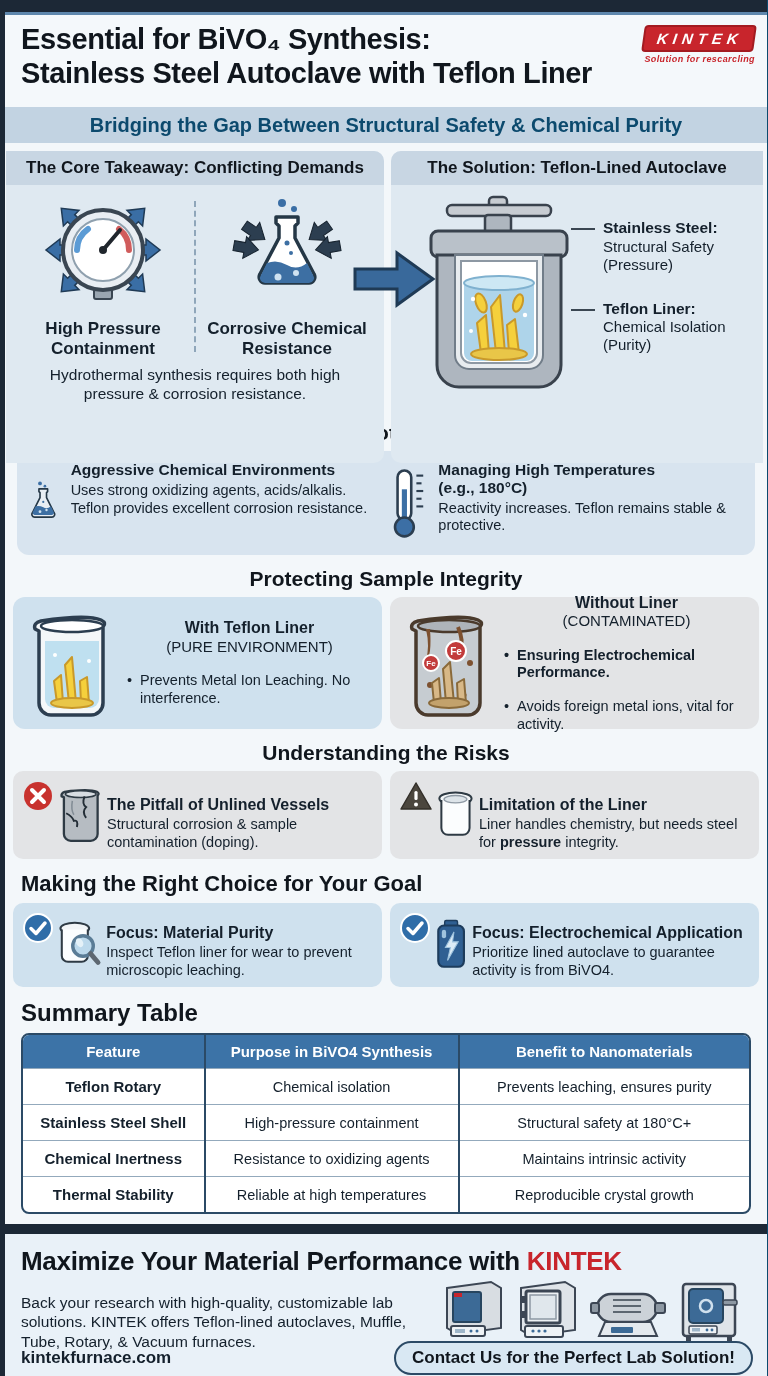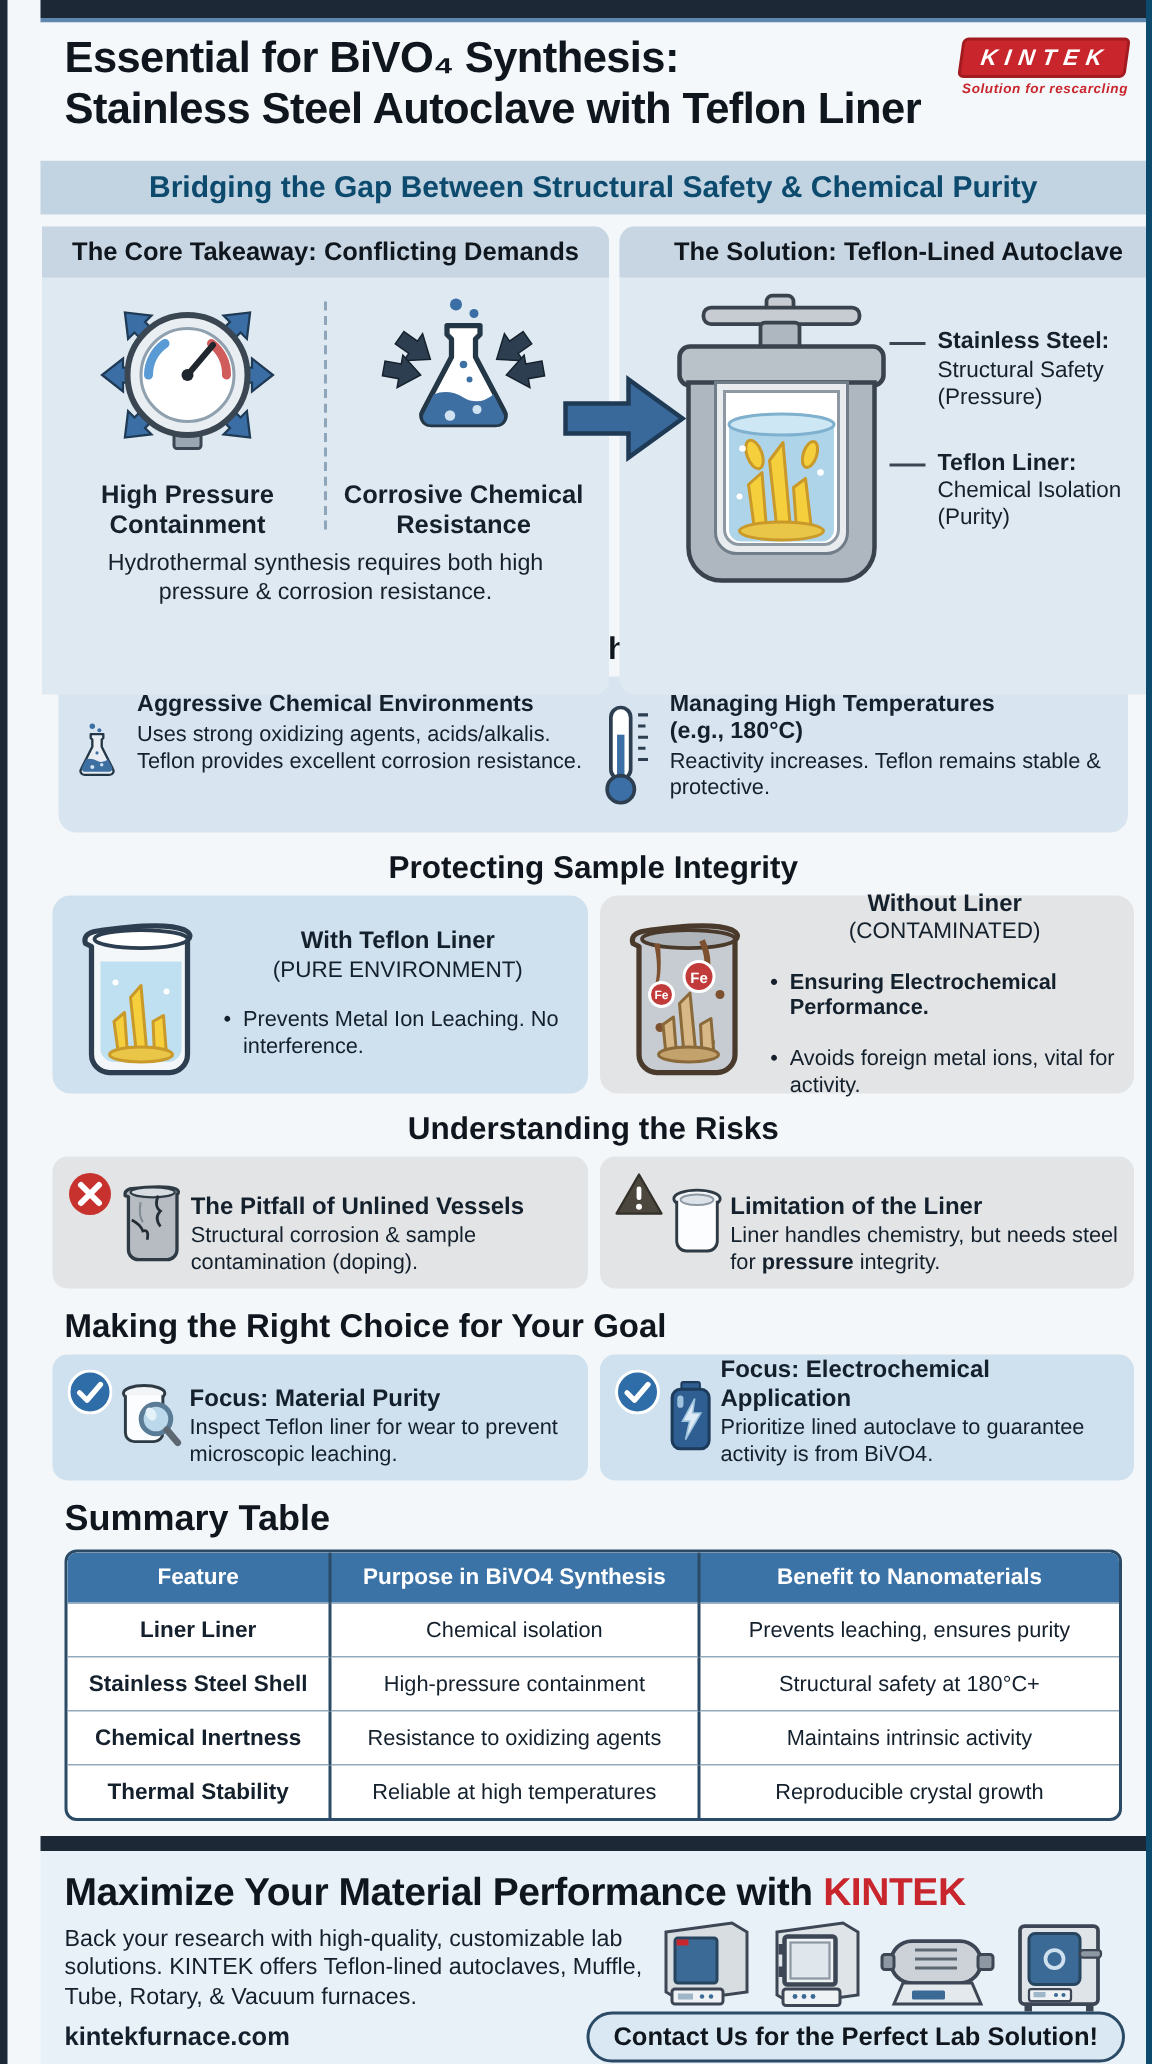--- a/index.html
+++ b/index.html
@@ -1,18 +1,18 @@
 <!DOCTYPE html>
 <html><head>
 <meta charset="utf-8">
 <style>
   html,body{margin:0;padding:0;}
   body{width:768px;font-family:"Liberation Sans",sans-serif;color:#14202c;background:#6b7683;}
   .frame{position:relative;width:768px;height:1376px;background:#f3f7fa;overflow:hidden;
-         border-left:5px solid #1c2836;border-right:4px solid #0c4a6e;box-sizing:border-box;padding-left:22px;}
+         border-left:5px solid #1c2836;border-right:1px solid #0c4a6e;box-sizing:border-box;}
   .topbar{height:12px;background:#1c2836;}
   .topline{height:3px;background:#5e87ad;}
 
   
   .header{position:relative;height:84px;padding:8px 16px 0 16px;background:#f4f8fb;}
   .title{font-size:29px;font-weight:700;line-height:1.16;letter-spacing:-.4px;color:#10161d;}
   .logo{position:absolute;right:12px;top:10px;text-align:right;width:140px;}
   .logo-box{display:inline-block;background:#c8252c;color:#fff;font-weight:700;font-style:italic;
             font-size:15px;letter-spacing:5px;padding:3px 10px 3px 12px;border-radius:4px;
             transform:skewX(-8deg);border:2px solid #a31b21;}
@@ -76,21 +76,21 @@
   th{background:#3c73a7;color:#fff;font-size:15px;font-weight:700;padding:8px 4px;border-left:2px solid #2b4a66;}
   th:first-child{border-left:none;}
   td{font-size:14.5px;text-align:center;padding:9px 4px;border-left:2px solid #2b4a66;border-top:1.5px solid #93a9bc;}
   td:first-child{border-left:none;font-weight:700;font-size:15px;}
 
   
   .divider-bar{height:10px;background:#1c2836;margin-top:10px;}
   .footer{position:relative;background:#e9f1f8;height:150px;padding:12px 16px 0 16px;box-sizing:border-box;}
   .footer-title{font-size:26px;font-weight:700;letter-spacing:-.3px;color:#10161d;}
   .footer-title .brand{color:#c8252c;}
-  .footer-body{width:420px;font-size:15.5px;line-height:1.25;margin-top:6px;}
+  .footer-body{width:420px;font-size:15.5px;line-height:1.25;margin-top:16px;}
   .furnaces{position:absolute;right:12px;top:44px;}
   .footer-bottom{position:absolute;left:16px;right:14px;bottom:9px;display:flex;justify-content:space-between;align-items:center;}
   .website{font-size:17px;font-weight:700;}
   .cta-btn{background:#d9e8f3;border:2px solid #2b4a66;border-radius:18px;padding:5px 16px;
            font-size:17px;font-weight:700;color:#10161d;cursor:pointer;font-family:inherit;}
 </style>
 </head>
 <body>
 
 <div class="frame">
@@ -373,21 +373,21 @@
     <table>
       <thead>
         <tr>
           <th style="width:25%;">Feature</th>
           <th style="width:35%;text-align:center;">Purpose in BiVO4 Synthesis</th>
           <th style="width:40%;">Benefit to Nanomaterials</th>
         </tr>
       </thead>
       <tbody>
         <tr>
-          <td>Liner Liner</td>
+          <td>Teflon Rotary</td>
           <td>Chemical isolation</td>
           <td>Prevents leaching, ensures purity</td>
         </tr>
         <tr>
           <td>Stainless Steel Shell</td>
           <td>High-pressure containment</td>
           <td>Structural safety at 180°C+</td>
         </tr>
         <tr>
           <td>Chemical Inertness</td>

